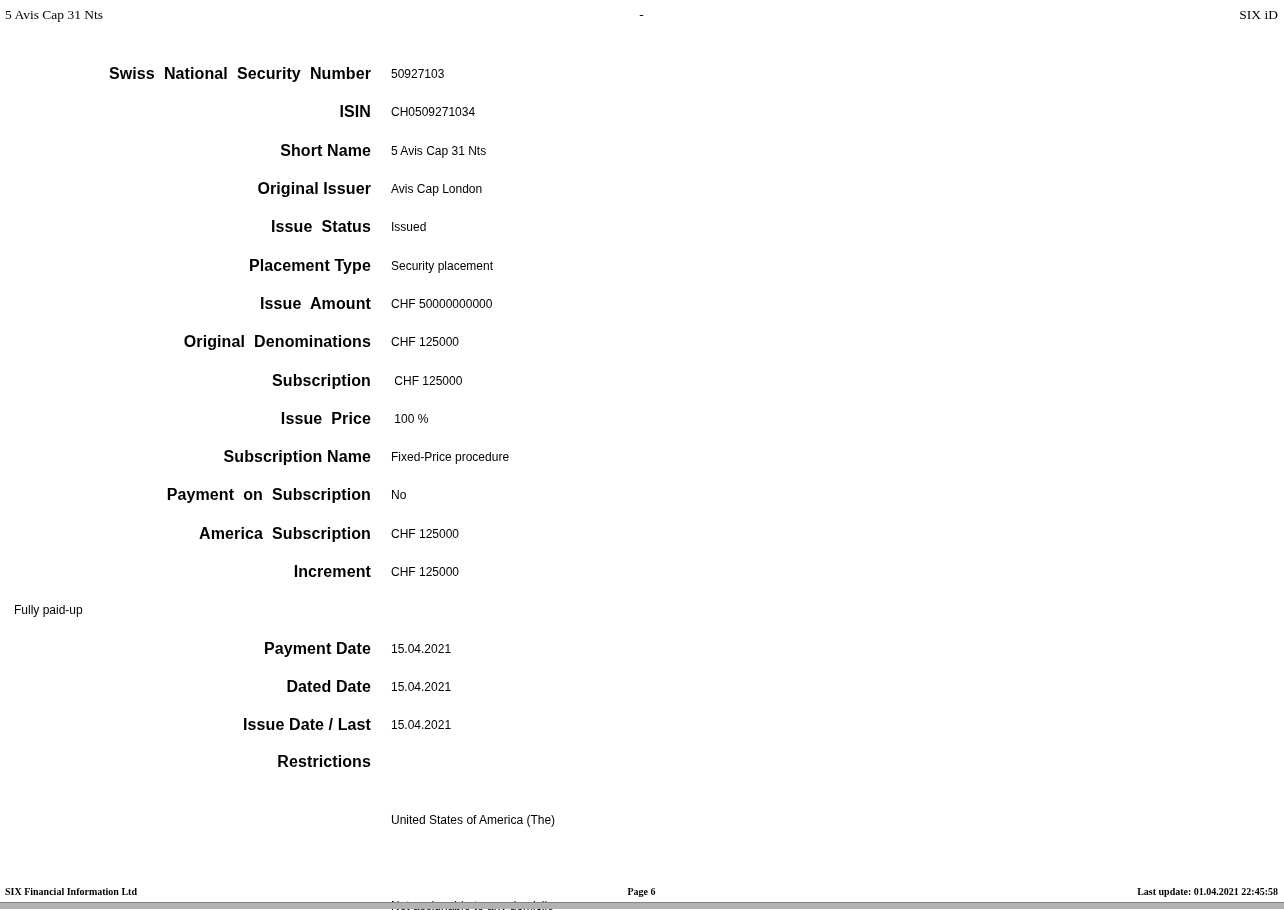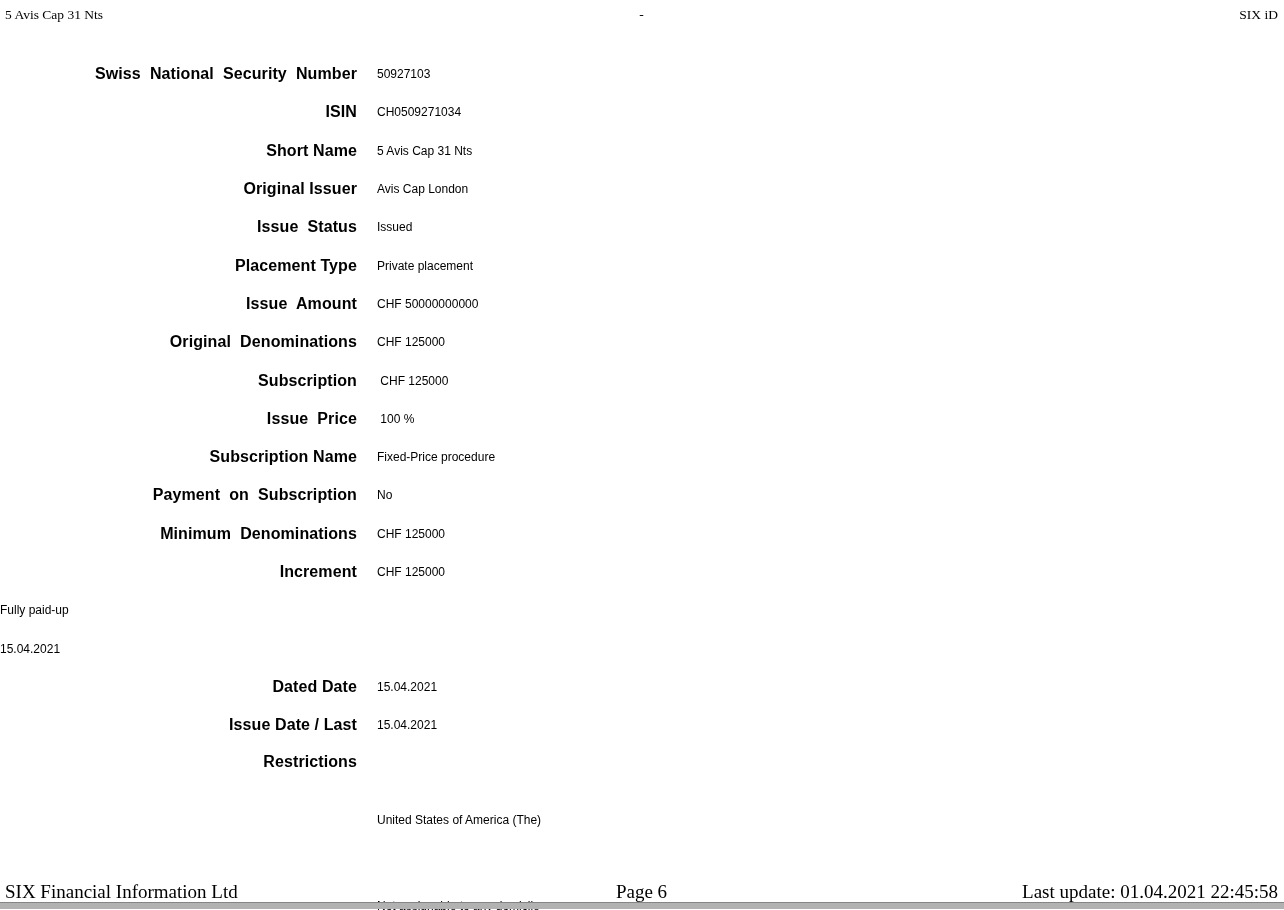--- a/index.html
+++ b/index.html
@@ -34,20 +34,21 @@
     top: 55px;
     left: 0;
     right: 0;
   }
   .field-row {
     display: grid;
     grid-template-columns: 357px 1fr;
     column-gap: 20px;
     min-height: 38.3px;
     align-items: center;
+    margin-left: 14px;
   }
   .field-label {
     text-align: right;
     font-weight: bold;
     font-size: 16px;
     white-space: pre-wrap;
     letter-spacing: 0.1px;
   }
   .field-value {
     font-size: 12px;
@@ -64,22 +65,23 @@
   }
 
   
   .page-footer {
     position: absolute;
     top: 884px;
     left: 5px;
     right: 6px;
     height: 18px;
     font-family: "Liberation Serif", serif;
-    font-size: 19px;
+    font-size: 10px;
     line-height: 16px;
+    font-weight: bold;
   }
   .page-footer .ftr-left  { position: absolute; left: 0; top: 0; }
   .page-footer .ftr-center{ position: absolute; left: 0; right: 0; text-align: center; top: 0; }
   .page-footer .ftr-right { position: absolute; right: 0; top: 0; text-align: center; }
 
   
   .bottom-bar {
     position: absolute;
     top: 902px;
     left: 0;
@@ -121,21 +123,21 @@
     <span class="field-value">Avis Cap London</span>
   </div>
 
   <div class="field-row">
     <span class="field-label">Issue  Status</span>
     <span class="field-value">Issued</span>
   </div>
 
   <div class="field-row">
     <span class="field-label">Placement Type</span>
-    <span class="field-value">Private placement</span>
+    <span class="field-value">Security placement</span>
   </div>
 
   <div class="field-row">
     <span class="field-label">Issue  Amount</span>
     <span class="field-value">CHF 50000000000</span>
   </div>
 
   <div class="field-row">
     <span class="field-label">Original  Denominations</span>
     <span class="field-value">CHF 125000</span>
@@ -155,34 +157,35 @@
     <span class="field-label">Subscription Name</span>
     <span class="field-value">Fixed-Price procedure</span>
   </div>
 
   <div class="field-row">
     <span class="field-label">Payment  on  Subscription</span>
     <span class="field-value">No</span>
   </div>
 
   <div class="field-row">
-    <span class="field-label">Minimum  Denominations</span>
+    <span class="field-label">America  Subscription</span>
     <span class="field-value">CHF 125000</span>
   </div>
 
   <div class="field-row">
     <span class="field-label">Increment</span>
     <span class="field-value">CHF 125000</span>
   </div>
 
   <div class="field-row">
     <span class="field-value">Fully paid-up</span>
   </div>
 
   <div class="field-row">
+    <span class="field-label">Payment Date</span>
     <span class="field-value">15.04.2021</span>
   </div>
 
   <div class="field-row">
     <span class="field-label">Dated Date</span>
     <span class="field-value">15.04.2021</span>
   </div>
 
   <div class="field-row">
     <span class="field-label">Issue Date / Last</span>

